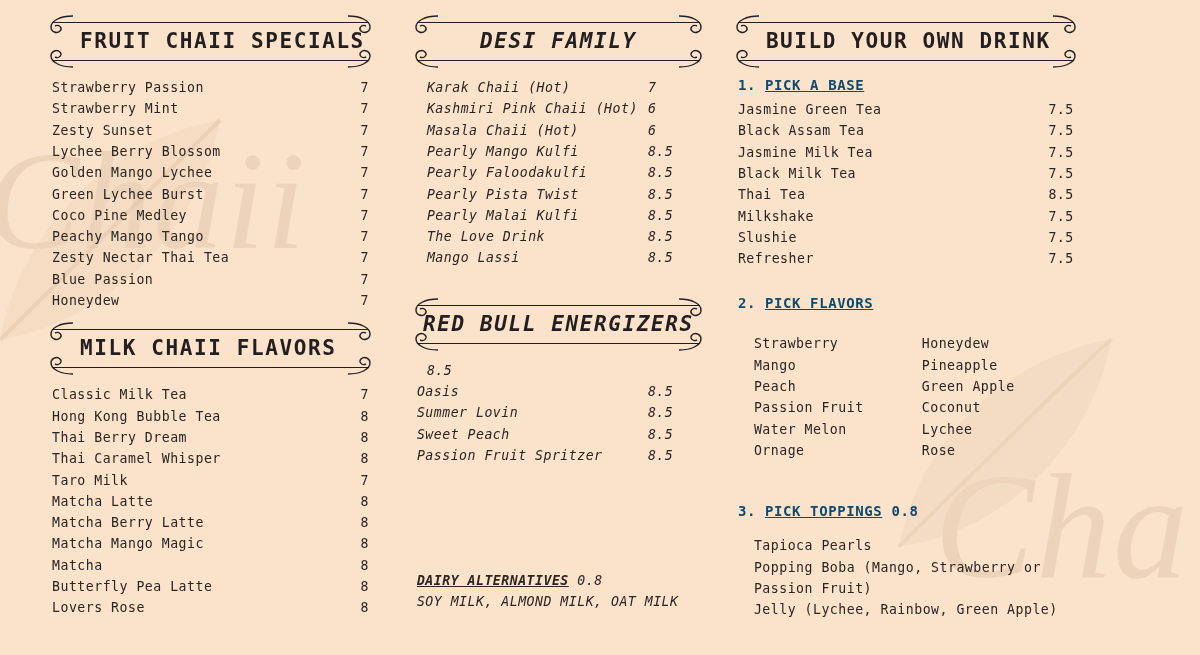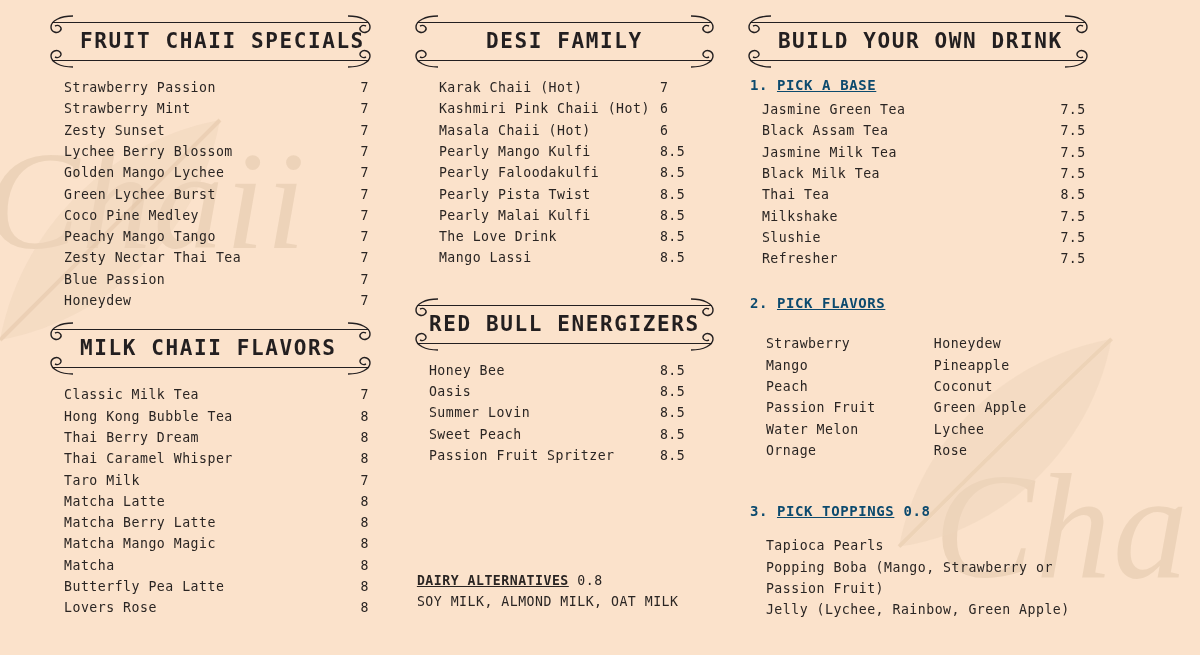--- a/index.html
+++ b/index.html
@@ -55,21 +55,21 @@
     box-sizing: border-box;
     padding: 22px 40px 10px 52px;
     display: flex;
     gap: 0;
   }
 
   .col {
     box-sizing: border-box;
   }
   .col-1 { width: 390px; padding-right: 30px; }
-  .col-2 { width: 400px; padding-right: 20px; }
+  .col-2 { width: 400px; padding-right: 20px; font-style: italic; }
   .col-3 { width: 360px; }
 
   .divider {
     width: 1px;
     background: #b9a48c;
     margin: 8px 18px 18px 0;
     align-self: stretch;
     opacity: .85;
   }
 
@@ -113,21 +113,21 @@
   .items { margin: 0 0 0 0; padding: 0; list-style: none; }
   .row {
     display: flex;
     align-items: baseline;
     font-family: "DejaVu Sans Mono", monospace;
     font-size: 13.2px;
     letter-spacing: .5px;
     line-height: 21.3px;
     color: #2a2523;
   }
-  .row .nm { flex: 1 1 auto; white-space: nowrap; margin-left: 12px; }
+  .row .nm { flex: 1 1 auto; white-space: nowrap; }
   .row .pr { flex: 0 0 auto; text-align: right; width: 44px; }
 
   .col-1 .row .pr { width: 40px; }
   .col-2 .row .pr { width: 52px; text-align: left; padding-left: 10px; }
 
   .gap-lg { height: 26px; }
   .gap-md { height: 18px; }
   .gap-sm { height: 10px; }
 
   
@@ -388,21 +388,20 @@
           <path d="M1 3 C14 3 23 8 23 14 C23 19 17 21 14 18 C11 15 15 11 19 13" stroke="#231f20" stroke-width="1.4" fill="none"></path>
         </svg>
       <svg class="orn br" viewBox="0 0 26 26">
           <path d="M1 23 C14 23 23 18 23 12 C23 7 17 5 14 8 C11 11 15 15 19 13" stroke="#231f20" stroke-width="1.4" fill="none"></path>
         </svg>
       <h2 class="heading center">RED BULL ENERGIZERS</h2>
     </div>
 
     <ul class="items">
       <li class="row">
-          <span class="nm">Honey Bee</span>
           <span class="pr">8.5</span>
         </li>
       <li class="row">
           <span class="nm">Oasis</span>
           <span class="pr">8.5</span>
         </li>
       <li class="row">
           <span class="nm">Summer Lovin</span>
           <span class="pr">8.5</span>
         </li>
@@ -500,22 +499,22 @@
           <li>Peach</li>
           <li>Passion Fruit</li>
           <li>Water Melon</li>
           <li>Ornage</li>
         </ul>
       </div>
       <div>
         <ul class="plain-list">
           <li>Honeydew</li>
           <li>Pineapple</li>
+          <li>Green Apple</li>
           <li>Coconut</li>
-          <li>Green Apple</li>
           <li>Lychee</li>
           <li>Rose</li>
         </ul>
       </div>
     </div>
 
     <div class="gap-lg"></div>
 
     <div class="sub">
       <span class="plain">3.</span>

